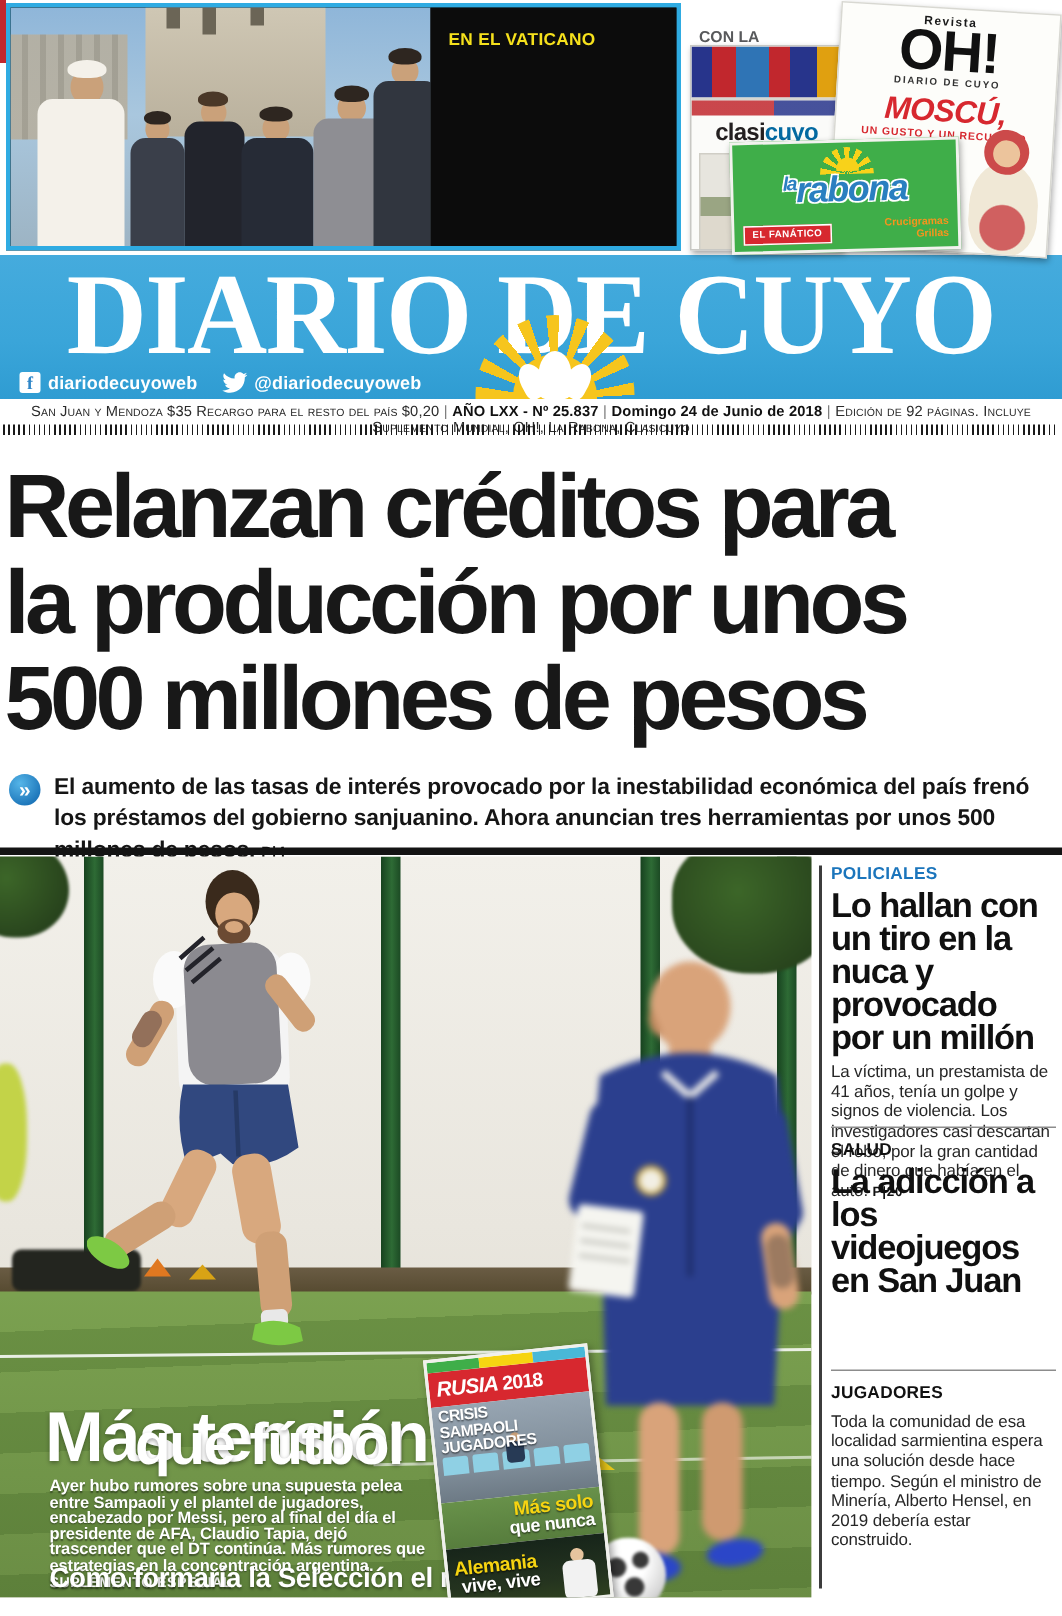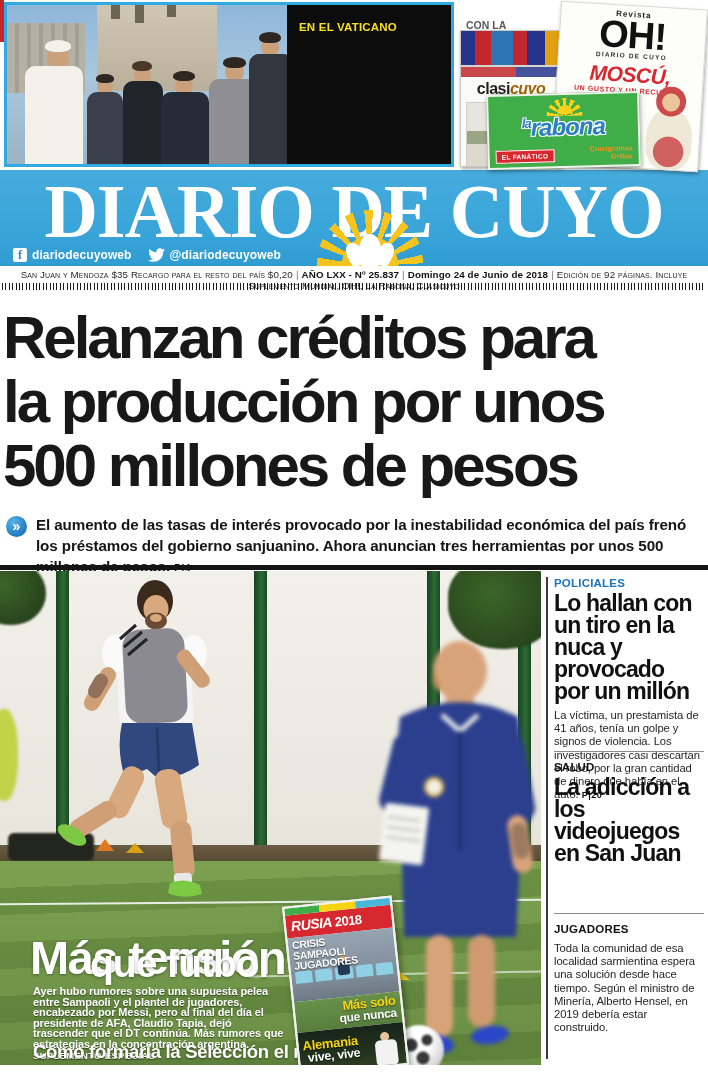--- a/index.html
+++ b/index.html
@@ -36,21 +36,21 @@
 
   
   .edition-label { left:466px; top:20px; width:52px; color:#58595b; font-weight:bold; font-size:10.5px; line-height:11.5px; }
   .cover { overflow:hidden; box-shadow:1px 2px 4px rgba(0,0,0,.35); }
   .cover-clasi { left:460px; top:30px; width:102px; height:137px; background:#fbfbf9; border:1px solid #c8c8c4; z-index:1; }
   .clasi-banner { height:36px; background:
      linear-gradient(90deg,#27348b 0 14%, #c1272d 14% 30%, #2f74b5 30% 52%, #c1272d 52% 66%, #27348b 66% 84%, #e0a010 84% 100%);
      border-bottom:2px solid #d5d5d0; }
   .clasi-banner2 { height:10px; background:linear-gradient(90deg,#c1272d 0 55%, #27348b 55% 100%); opacity:.85; }
   .clasi-brand { text-align:center; font-size:16px; font-weight:bold; letter-spacing:-.5px; padding-top:3px; }
-  .clasi-brand .b1 { color:#231f20; } .clasi-brand .b2 { color:#a16207;font-style:italic; }
+  .clasi-brand .b1 { color:#231f20; } .clasi-brand .b2 { color:#0369a1; }
   .clasi-content { margin:4px 5px 0 5px; height:70px;
     background:linear-gradient(180deg,#e7e5de 0 42%, #9aa583 42% 60%, #ded9cd 60% 100%);
     box-shadow:inset 0 0 0 1px #d0cec6; }
 
   .cover-oh { left:556px; top:5px; width:147px; height:163px; background:#fdfdfa; border:1px solid #d8d8d2;
     transform:rotate(3.5deg); z-index:2; padding-top:4px; }
   .oh-revista { text-align:center; font-size:8px; font-weight:bold; color:#1a1a1a; letter-spacing:1px; }
   .oh-brand { text-align:center; font-size:38px; font-weight:bold; color:#111; line-height:33px; letter-spacing:-1px; }
   .oh-sub { text-align:center; font-size:6.5px; font-weight:bold; color:#333; letter-spacing:1.2px; }
   .oh-story { text-align:center; font-size:21px; font-weight:bold; color:#d7282f; letter-spacing:-.5px; margin-top:4px; font-style:italic; }

